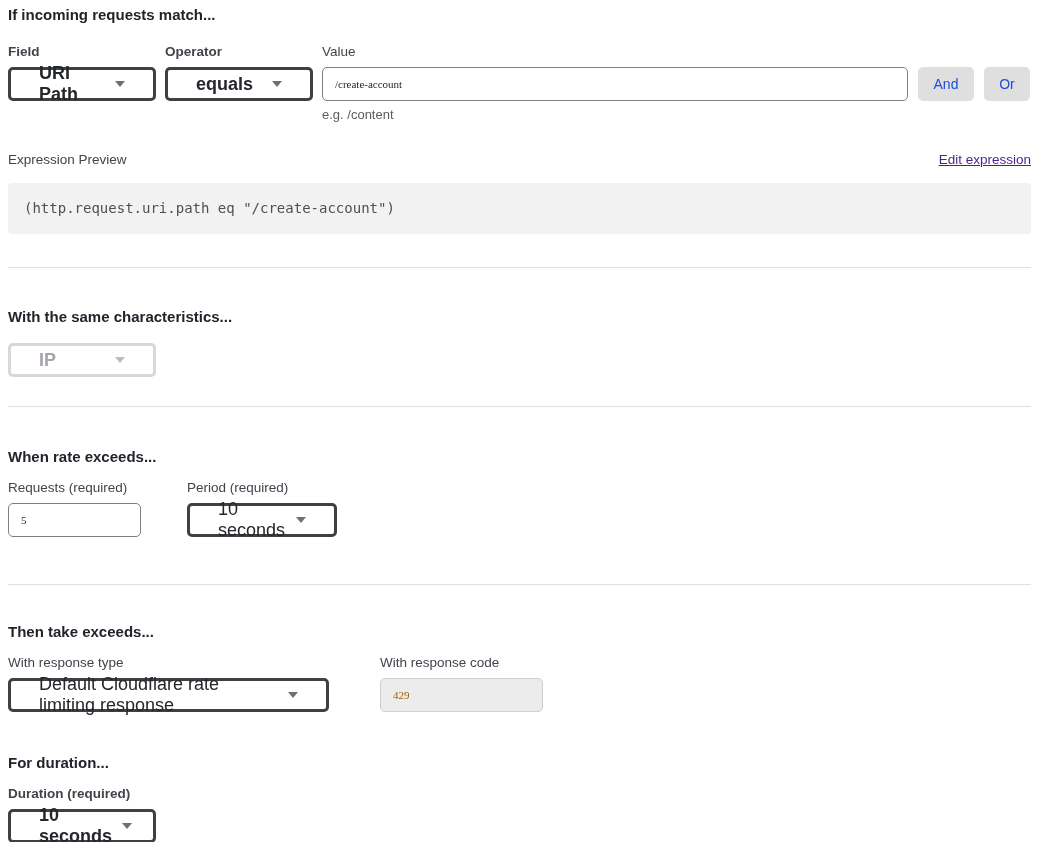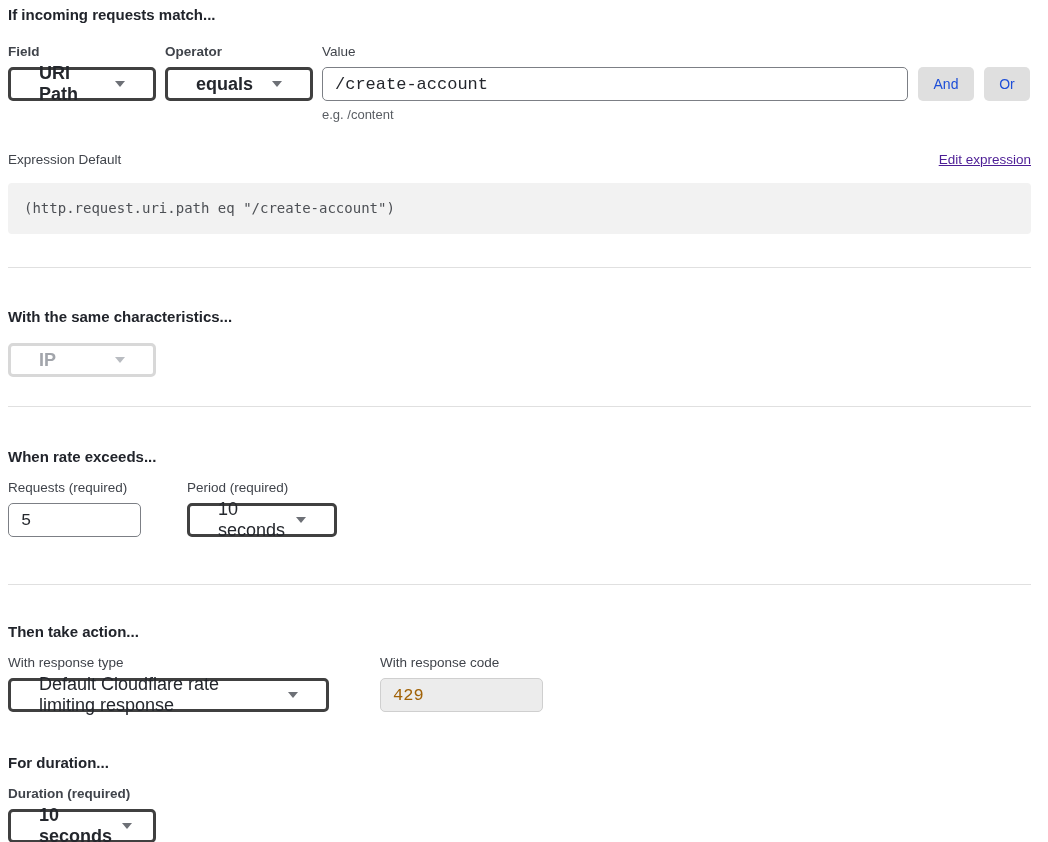--- a/index.html
+++ b/index.html
@@ -57,22 +57,22 @@
     flex: 0 0 auto;
   }
   .select.disabled .caret { border-top-color: #b9bcc1; }
 
   .text-input {
     height: 34px;
     width: 100%;
     border: 1px solid #7c7f85;
     border-radius: 5px;
     padding: 0 12px;
-    font-size: 17px;
-    font-family: Liberation Mono, monospace;
+    font-size: 11px;
+    font-family: Liberation Serif, serif;
     color: #24272d;
     background: #ffffff;
     outline: none;
   }
   .text-input:disabled {
     background: #ececec;
     border-color: #cfcfcf;
     color: #a16207;
   }
 
@@ -181,21 +181,21 @@
       <div class="helper-text">e.g. /content</div>
     </div>
 
     <div class="pt-label">
       <button class="logic-btn btn-and">And</button>
       <button class="logic-btn btn-or">Or</button>
     </div>
   </div>
 
   <div class="expr-header">
-    <span class="expr-label">Expression Default</span>
+    <span class="expr-label">Expression Preview</span>
     <a class="expr-link">Edit expression</a>
   </div>
   <div class="code-block">(http.request.uri.path eq "/create-account")</div>
 
   <hr class="divider divider-1">
 
   <div class="section-heading mt-heading-2">With the same characteristics...</div>
   <div class="select disabled w-148 mt-17">
     <span>IP</span>
     <span class="caret"></span>
@@ -213,21 +213,21 @@
       <div class="field-label">Period (required)</div>
       <div class="select">
         <span>10 seconds</span>
         <span class="caret"></span>
       </div>
     </div>
   </div>
 
   <hr class="divider divider-3">
 
-  <div class="section-heading mt-heading-4">Then take action...</div>
+  <div class="section-heading mt-heading-4">Then take exceeds...</div>
   <div class="sub-row">
     <div class="col w-321 mr-15">
       <div class="field-label">With response type</div>
       <div class="select">
         <span>Default Cloudflare rate limiting response</span>
         <span class="caret"></span>
       </div>
     </div>
     <div class="col w-163">
       <div class="field-label">With response code</div>

